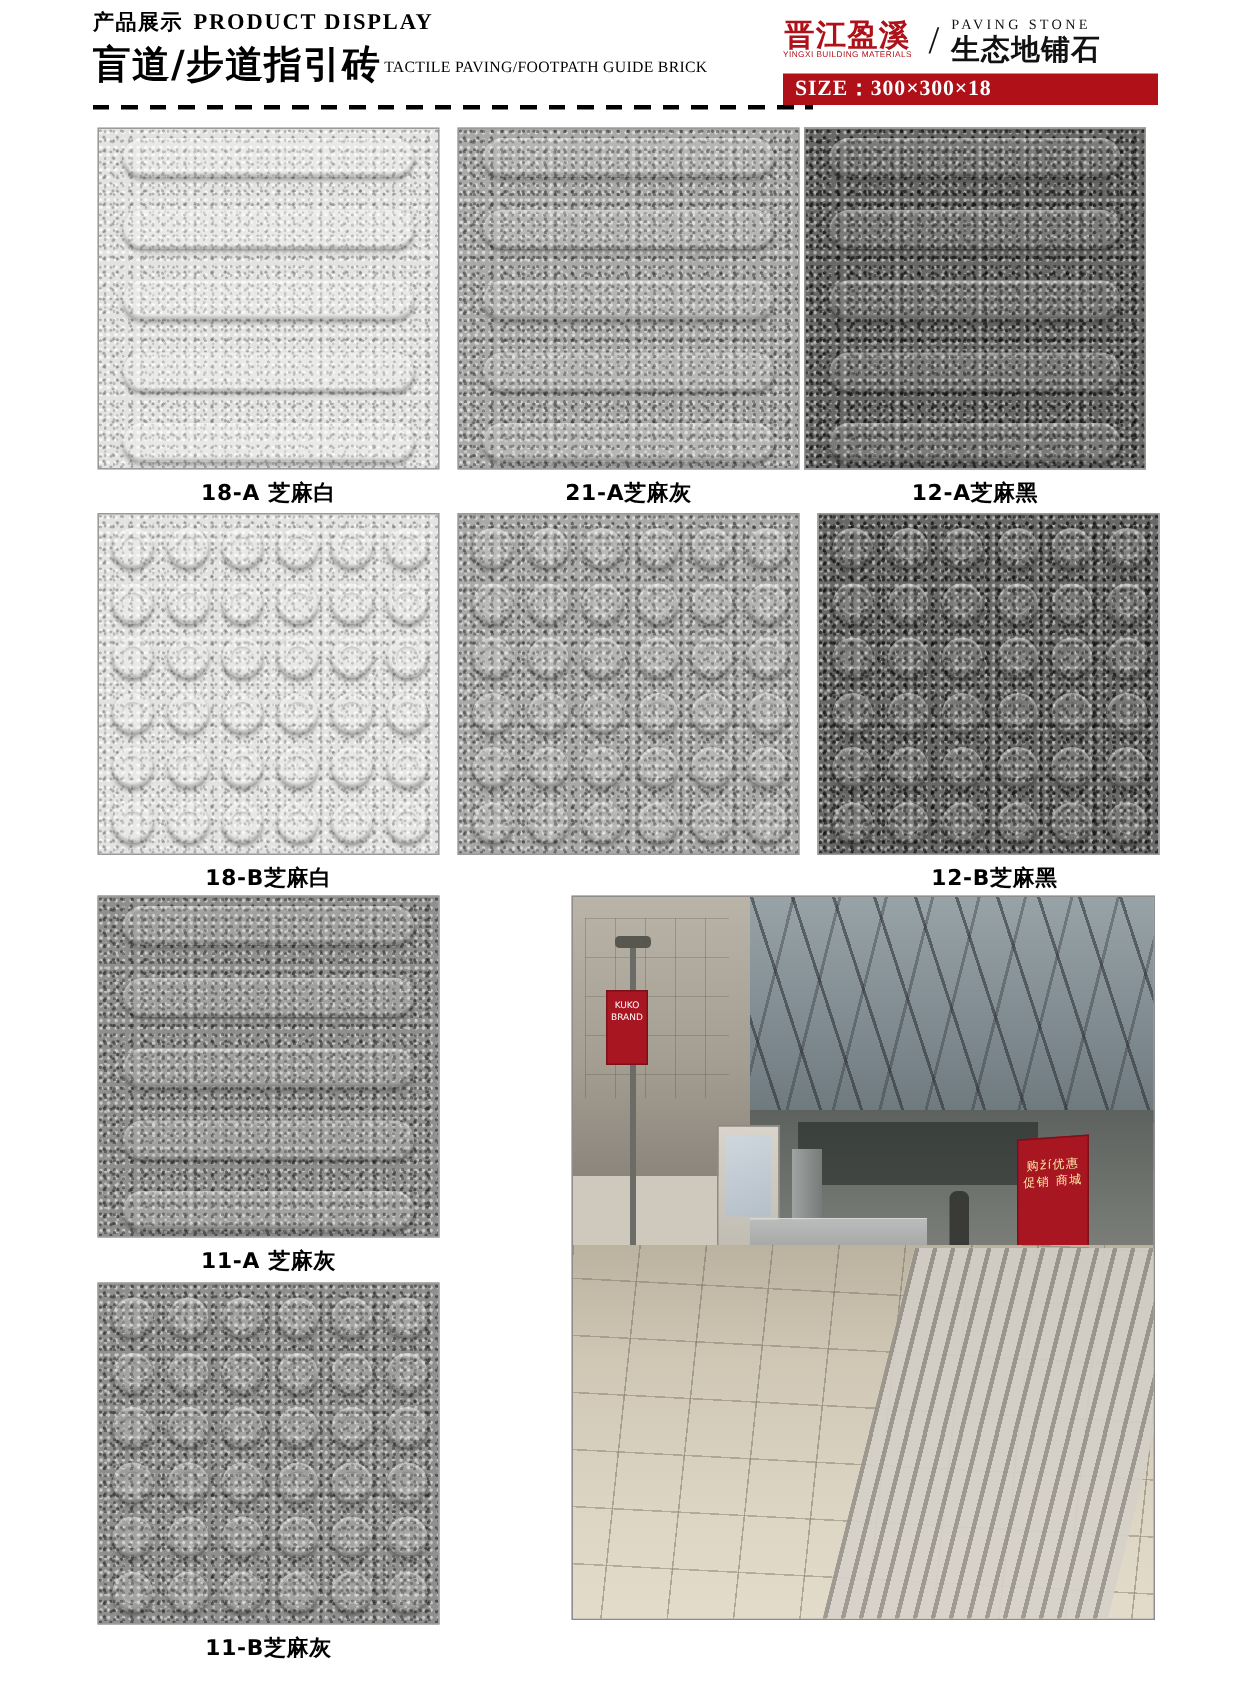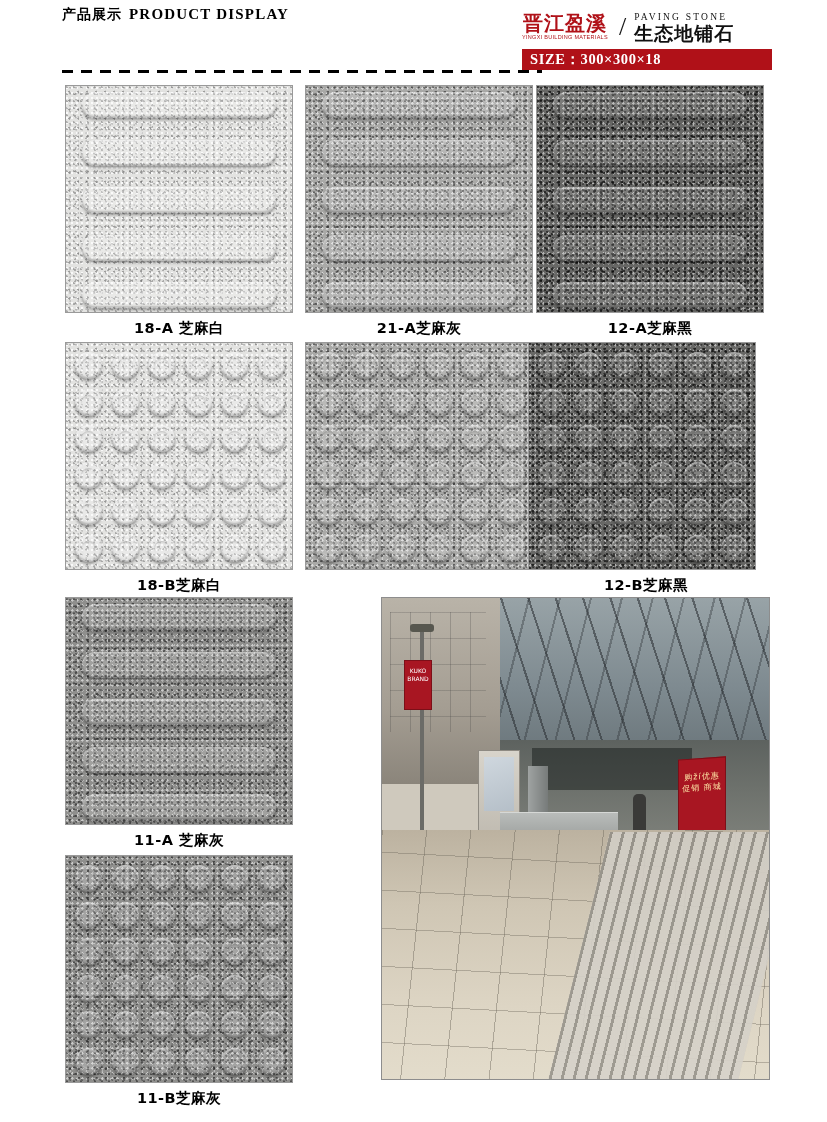--- a/index.html
+++ b/index.html
@@ -402,20 +402,23 @@
     letter-spacing: 1px;
   }
 </style>
 </head>
 <body>
 
 <div id="header">
   <div id="header-left">
     <div class="hdr-line1">
       <span class="cn">产品展示</span><span class="en">PRODUCT DISPLAY</span>
+    </div>
+    <div class="hdr-line2">
+      <span class="cn-big">盲道/步道指引砖</span><span class="en-small">TACTILE PAVING/FOOTPATH GUIDE BRICK</span>
     </div>
   </div>
   <div id="header-dashes"></div>
 
   <div id="header-right">
     <div id="logo-row">
       <div id="logo-cn">
         <div id="logo-cn-main">晋江盈溪</div>
         <div id="logo-cn-sub">YINGXI BUILDING MATERIALS</div>
       </div>
@@ -538,21 +541,21 @@
       <div class="dot grey" style="width: 27px; height: 27px; left: 191.571px; top: 155.143px;"></div>
       <div class="dot grey" style="width: 27px; height: 27px; left: 9.42857px; top: 191.571px;"></div>
       <div class="dot grey" style="width: 27px; height: 27px; left: 45.8571px; top: 191.571px;"></div>
       <div class="dot grey" style="width: 27px; height: 27px; left: 82.2857px; top: 191.571px;"></div>
       <div class="dot grey" style="width: 27px; height: 27px; left: 118.714px; top: 191.571px;"></div>
       <div class="dot grey" style="width: 27px; height: 27px; left: 155.143px; top: 191.571px;"></div>
       <div class="dot grey" style="width: 27px; height: 27px; left: 191.571px; top: 191.571px;"></div>
     </div>
 </div>
 
-<div class="tile-block" style="left:528px; top:342px; width:236px;">
+<div class="tile-block" style="left:545px; top:342px; width:236px;">
   <div class="tile-img gr-black" id="t6" style="width:228px;height:228px;">
       <div class="dot black" style="width: 27px; height: 27px; left: 9.42857px; top: 9.42857px;"></div>
       <div class="dot black" style="width: 27px; height: 27px; left: 45.8571px; top: 9.42857px;"></div>
       <div class="dot black" style="width: 27px; height: 27px; left: 82.2857px; top: 9.42857px;"></div>
       <div class="dot black" style="width: 27px; height: 27px; left: 118.714px; top: 9.42857px;"></div>
       <div class="dot black" style="width: 27px; height: 27px; left: 155.143px; top: 9.42857px;"></div>
       <div class="dot black" style="width: 27px; height: 27px; left: 191.571px; top: 9.42857px;"></div>
       <div class="dot black" style="width: 27px; height: 27px; left: 9.42857px; top: 45.8571px;"></div>
       <div class="dot black" style="width: 27px; height: 27px; left: 45.8571px; top: 45.8571px;"></div>
       <div class="dot black" style="width: 27px; height: 27px; left: 82.2857px; top: 45.8571px;"></div>

